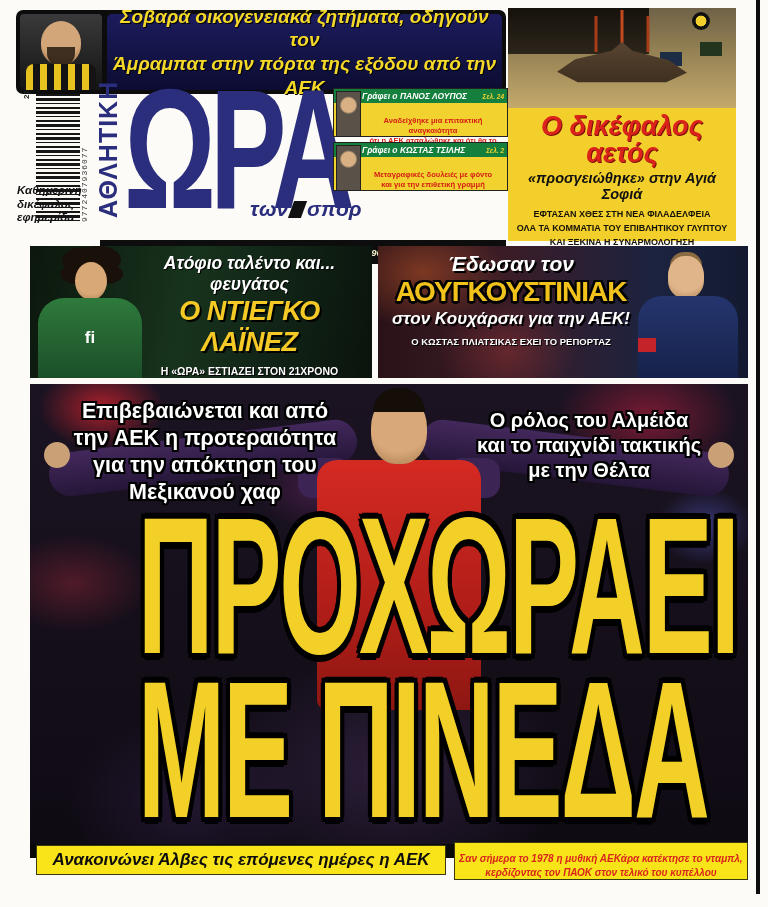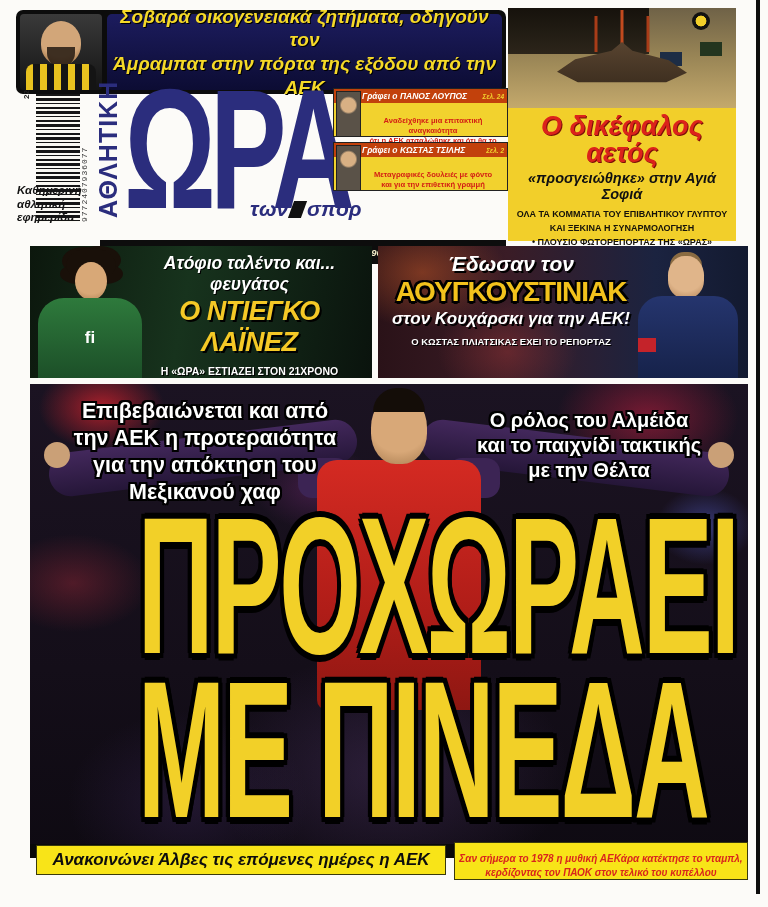--- a/index.html
+++ b/index.html
@@ -37,21 +37,21 @@
   .masthead-tagline{left:17px;top:184px;width:88px;color:#141414;font-weight:bold;font-style:italic;font-size:11.5px;line-height:1.18;}
   .vertical-title{left:94px;top:92px;height:126px;writing-mode:vertical-rl;transform:rotate(180deg);color:#2b2d7d;font-weight:bold;font-size:25px;letter-spacing:1px;}
   .logo{left:124px;top:64px;font-weight:bold;color:#2b2d7d;font-size:135px;line-height:1;letter-spacing:-7px;transform:scale(0.85,1.26);transform-origin:top left;white-space:nowrap;}
   .logo-sub{left:250px;top:197px;display:flex;align-items:center;gap:3px;color:#2b2d7d;font-weight:bold;font-style:italic;font-size:21px;}
   .logo-separator{width:13px;height:17px;background:#111;transform:skewX(-20deg);}
   .date-bar{left:100px;top:222px;width:406px;height:24px;background:#0d0d0d;color:#f3edc9;font-weight:bold;font-style:italic;font-size:9.5px;display:flex;align-items:center;justify-content:center;margin-top:18px;}
 
   
   .columnists{left:333px;top:88px;width:175px;}
   .col-box{position:relative;width:175px;height:49px;margin-bottom:5px;background:#f2d22e;border:1px solid #222;box-sizing:border-box;}
-  .col-header{height:14px;background:#c2410c;display:flex;align-items:center;color:#fff;font-weight:bold;font-style:italic;font-size:8.5px;padding-left:28px;white-space:nowrap;}
+  .col-header{height:14px;background:#15803d;display:flex;align-items:center;color:#fff;font-weight:bold;font-style:italic;font-size:8.5px;padding-left:28px;white-space:nowrap;}
   .col-pageref{margin-left:auto;color:#f2d22e;font-size:6.5px;padding-right:3px;flex:none;}
   .col-thumb{position:absolute;left:2px;top:2px;width:23px;height:44px;background:radial-gradient(circle at 50% 30%,#d8b084 0 7px,#5a5248 9px);border:1px solid #222;}
   .col-teaser{padding:13px 3px 0 28px;color:#d42015;font-weight:bold;font-size:7.6px;line-height:1.3;text-align:center;}
 
   
   .mid-card{top:246px;height:132px;overflow:hidden;color:#fff;}
   .lainez-card{left:30px;width:342px;background:linear-gradient(100deg,#0c170d 0%,#17331d 45%,#0a130d 100%);}
   .lainez-figure{position:absolute;left:0;top:0;width:115px;height:132px;}
   .lainez-hair{position:absolute;left:36px;top:2px;width:50px;height:34px;background:#191009;border-radius:50%;box-shadow:-13px 9px 0 -7px #191009,14px 9px 0 -7px #191009,-7px -4px 0 -3px #191009,8px -5px 0 -3px #191009;}
   .lainez-head{position:absolute;left:45px;top:16px;width:32px;height:38px;background:radial-gradient(circle at 50% 40%,#d8a877 0 60%,#a97c50 100%);border-radius:50%;}
@@ -120,32 +120,33 @@
     <div class="eagle-photo">
       <div class="eagle-warehouse"></div>
       <div class="eagle-crate"></div>
       <div class="eagle-sling"></div>
       <div class="eagle-sculpture"></div>
       <div class="eagle-badge"></div>
     </div>
     <div class="eagle-headline">Ο δικέφαλος αετός</div>
     <div class="eagle-subhead">«προσγειώθηκε» στην Αγιά Σοφιά</div>
     <div class="eagle-body">
+      <div>ΕΦΤΑΣΑΝ ΧΘΕΣ ΣΤΗ ΝΕΑ ΦΙΛΑΔΕΛΦΕΙΑ</div>
       <div>ΟΛΑ ΤΑ ΚΟΜΜΑΤΙΑ ΤΟΥ ΕΠΙΒΛΗΤΙΚΟΥ ΓΛΥΠΤΟΥ</div>
       <div>ΚΑΙ ΞΕΚΙΝΑ Η ΣΥΝΑΡΜΟΛΟΓΗΣΗ</div>
       <div>• ΠΛΟΥΣΙΟ ΦΩΤΟΡΕΠΟΡΤΑΖ ΤΗΣ «ΩΡΑΣ»</div>
     </div>
   </div>
 
   <div class="abs issue-number">22</div>
   <div class="abs barcode"></div>
   <div class="abs barcode-number">9772407936077</div>
   <div class="abs masthead-tagline">
     <div>Καθημερινή</div>
-    <div>αθλητική</div>
+    <div>δικέφαλος</div>
     <div>εφημερίδα</div>
   </div>
   <div class="abs vertical-title">ΑΘΛΗΤΙΚΗ</div>
   <div class="abs logo">ΩΡΑ</div>
   <div class="abs logo-sub">
     <span>των</span>
     <span class="logo-separator"></span>
     <span>σπορ</span>
   </div>
   <div class="abs date-bar">Σάββατο 4 Ιουνίου 2022 / Φύλλο 2996 (4196) / € 1.30</div>

